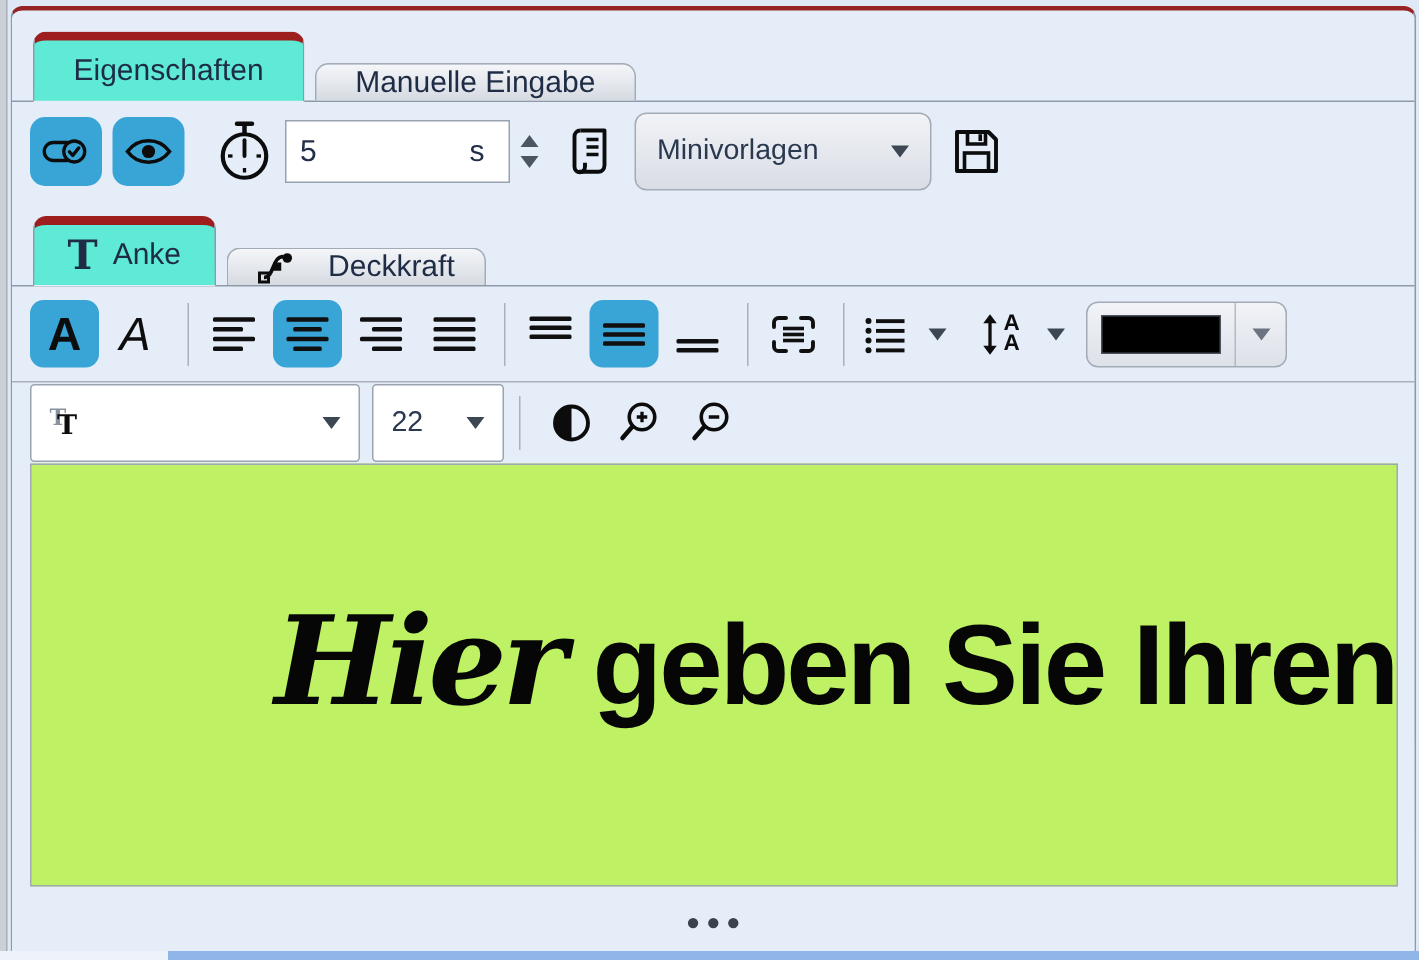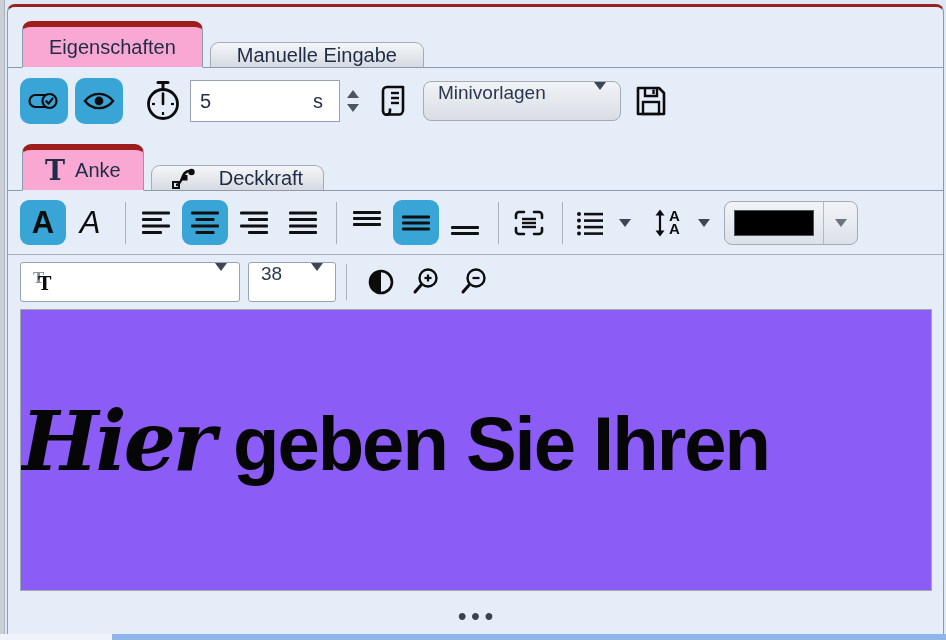--- a/index.html
+++ b/index.html
@@ -35,21 +35,21 @@
     height:25px; padding:0 26px;
     background:linear-gradient(#f4f6f9,#d6dae1);
     border:1px solid #a3abb6; border-bottom:none;
     border-radius:9px 9px 0 0;
     font-size:20px; color:#1e2c46;
     margin-right:7px; margin-bottom:0px;
     cursor:default; white-space:nowrap;
   }
   .tab.active {
     height:47px;
-    background:#f9a8d4;
+    background:#5eead4;
     border:1px solid #8f9aa9; border-bottom:1px solid #e4edf8;
     border-top:6px solid #9e1e1e;
     margin-bottom:-1px;
     z-index:2;
   }
   .t-ico { font-family:"DejaVu Serif", serif; font-size:27px; font-weight:600; line-height:1; }
   
   .row { display:flex; align-items:center; padding:0 12px; }
   .toolbar { height:66px; }
   .format  { height:64px; border-bottom:1px solid #a9b1bd; }
@@ -68,21 +68,21 @@
     width:150px; height:42px; background:#fff;
     border:1px solid #98a2b0; margin-left:8px;
     display:flex; align-items:center; justify-content:space-between;
     padding:0 16px 0 9px; font-size:20px; color:#232f46;
   }
   .spinner { display:flex; flex-direction:column; gap:6px; margin:0 10px 0 7px; }
   .tri { width:0; height:0; border-left:6px solid transparent; border-right:6px solid transparent; }
   .tri.up   { border-bottom:8px solid #4c5663; }
   .tri.down { border-top:8px solid #4c5663; }
   .combo {
-    height:40px; display:flex; 
+    height:52px; display:flex; align-items:center;
     border:1px solid #9aa3b2; background:#fff;
     padding:0 12px; font-size:19px; color:#2a3850;
     border-radius:3px; white-space:nowrap;
   }
   .combo .lbl { overflow:hidden; text-overflow:clip; }
   .combo.gray {
     background:linear-gradient(#f1f3f7,#d9dde4);
     border-color:#a3abb6; border-radius:8px;
     width:198px; justify-content:space-between; padding:0 14px;
   }
@@ -113,22 +113,22 @@
   .scombo { width:88px; justify-content:space-between; margin-left:8px; }
   .vcombo { width:218px; justify-content:space-between; margin-left:10px; color:#5c6878; }
   .font-ic { position:relative; width:22px; height:22px; margin-right:8px; flex:none; }
   .font-ic .t1, .font-ic .t2 { position:absolute; font-family:"DejaVu Serif", serif; font-weight:700; line-height:1; }
   .font-ic .t1 { font-size:15px; color:#8a93a0; left:0; top:0; }
   .font-ic .t2 { font-size:18px; color:#0d0d0d; left:5px; top:4px; }
   .fr-icons { display:flex; align-items:center; gap:16px; margin-left:10px; }
   
   .preview {
     height:282px; margin:1px 11px 0 12px;
-    background:#8b5cf6; border:1px solid #a0a8b4;
-    display:flex; flex-direction:column; align-items:flex-start; justify-content:center;
+    background:#bef264; border:1px solid #a0a8b4;
+    display:flex; flex-direction:column; align-items:flex-end; justify-content:center;
     gap:36px; padding-bottom:18px; overflow:hidden;
   }
   .pline { font-size:76px; font-weight:700; color:#060606; letter-spacing:-2px; line-height:1; white-space:nowrap; }
   .pline .script {
     font-family:"DejaVu Serif", serif; font-style:italic; font-weight:700;
     font-size:82px; margin-right:20px; letter-spacing:-3px;
   }
   
   .footer { flex:1; display:flex; align-items:center; justify-content:center; }
   .dots { color:#3a424e; font-size:24px; font-weight:700; letter-spacing:5px; line-height:0; padding-left:5px; }
@@ -353,21 +353,21 @@
     <div class="combo fcombo">
       <span style="display:flex;align-items:center;overflow:hidden;">
         <span class="font-ic">
           <span class="t1">T</span>
             <span class="t2">T</span>
         </span>
       </span>
       <span class="car"></span>
     </div>
     <div class="combo scombo">
-      <span class="lbl">38</span>
+      <span class="lbl">22</span>
       <span class="car"></span>
     </div>
     <div class="sep" style="height:36px; margin:0 10px;"></div>
     <div class="fr-icons">
       <button class="icon-plain">
         <svg width="28" height="28" viewBox="0 0 28 28">
           <circle cx="14" cy="14" r="11" fill="none" stroke="#0c0c0c" stroke-width="2.6"></circle>
           <path d="M14 3 A11 11 0 0 0 14 25 Z" fill="#0c0c0c"></path>
         </svg>
       </button>

